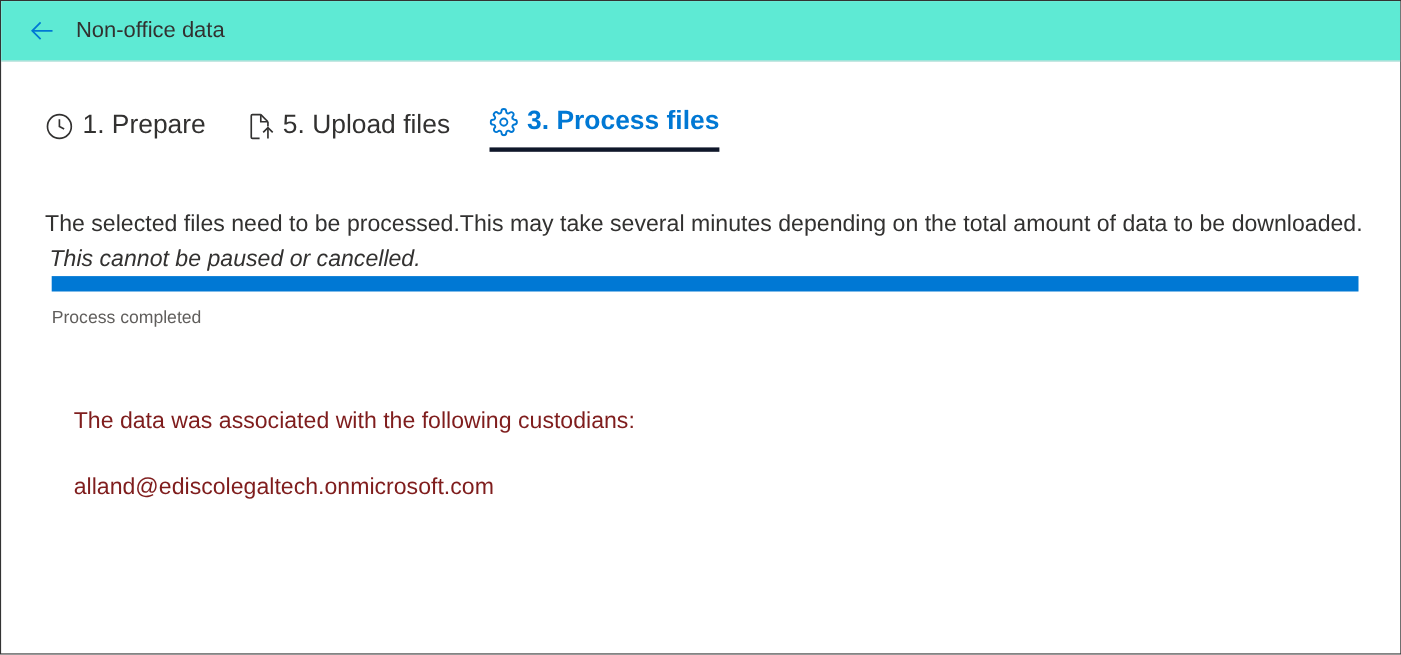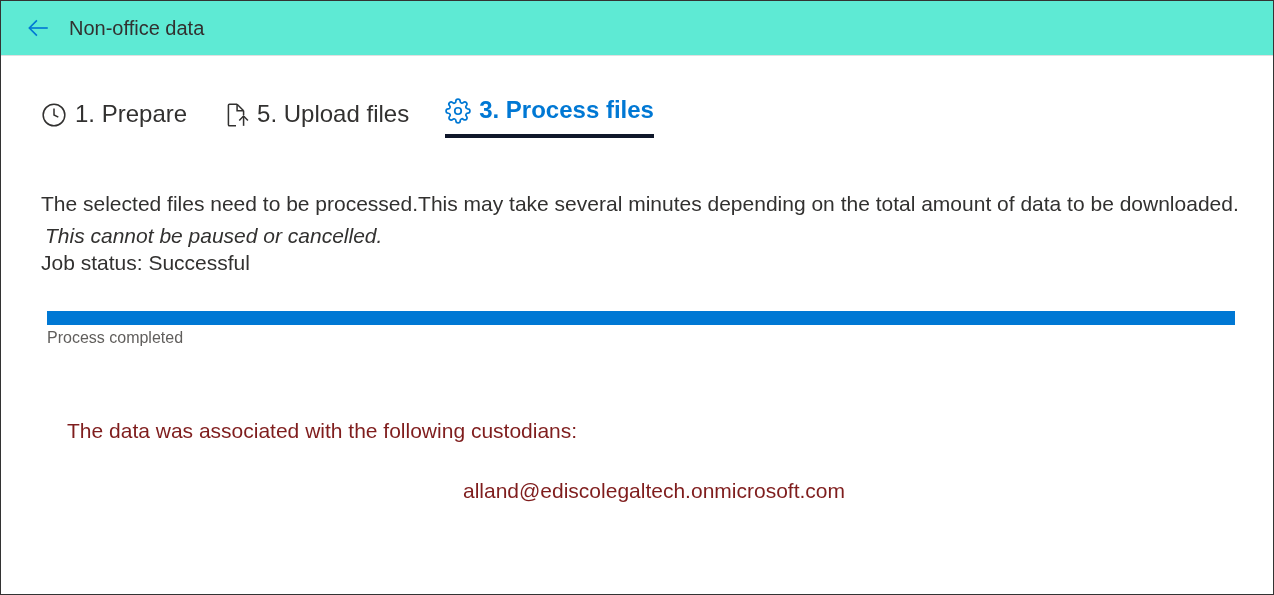--- a/index.html
+++ b/index.html
@@ -75,31 +75,30 @@
       margin: 0 6px 0 6px;
     }
     .progress-bar {
       height: 14px;
       background: #0078d4;
       width: 100%;
     }
     .progress-label {
       font-size: 16px;
       color: #605e5c;
-      margin-top: 4px;
+      margin-top: 16px;
     }
     .custodians {
       margin-top: 72px;
       margin-left: 26px;
       font-size: 21px;
       color: #7f1d1d;
     }
     .custodian-email {
       margin-top: 36px;
-      text-align: center;
     }
   </style>
 </head>
 <body>
 
 <div class="header">
   <span class="back-arrow">
     <svg width="26" height="26" viewBox="0 0 24 24" fill="none" stroke="#0078d4" stroke-width="1.5">
       <line x1="21" y1="12" x2="4" y2="12"></line>
       <polyline points="11,5 4,12 11,19"></polyline>
@@ -142,24 +141,20 @@
       </span>
       <span>3. Process files</span>
     </div>
   </div>
 
   <div class="description">
     <div>The selected files need to be processed.This may take several minutes depending on the total amount of data to be downloaded.</div>
     <div class="line2">This cannot be paused or cancelled.</div>
   </div>
 
-  <div class="job-status">
-    <span>Job status:</span>
-    <span>Successful</span>
-  </div>
 
   <div class="progress-container">
     <div class="progress-bar"></div>
     <div class="progress-label">Process completed</div>
   </div>
 
   <div class="custodians">
     <div>The data was associated with the following custodians:</div>
     <div class="custodian-email">alland@ediscolegaltech.onmicrosoft.com</div>
   </div>

